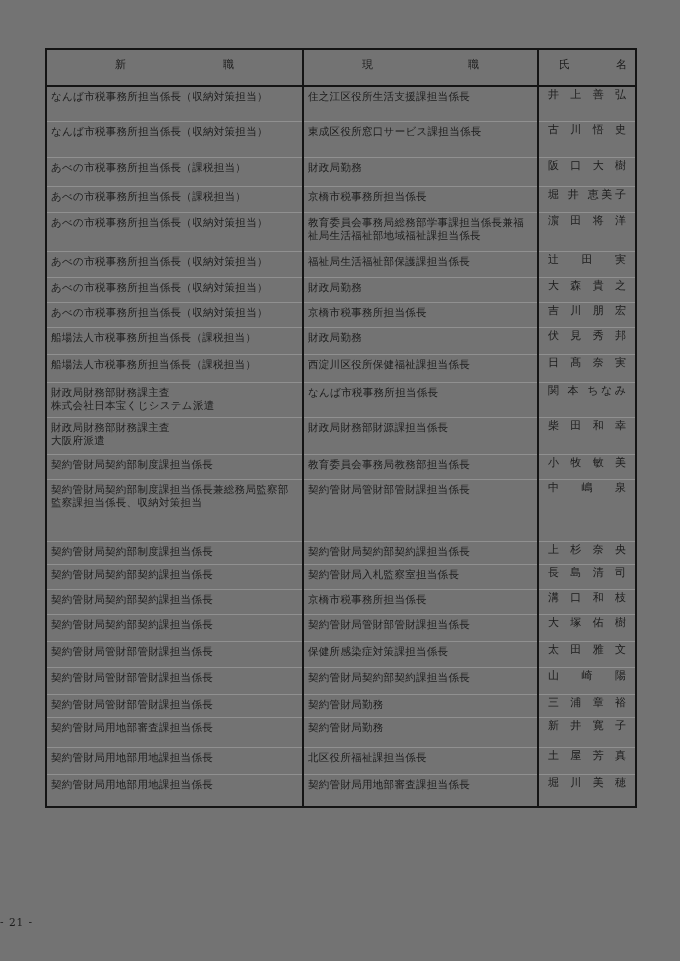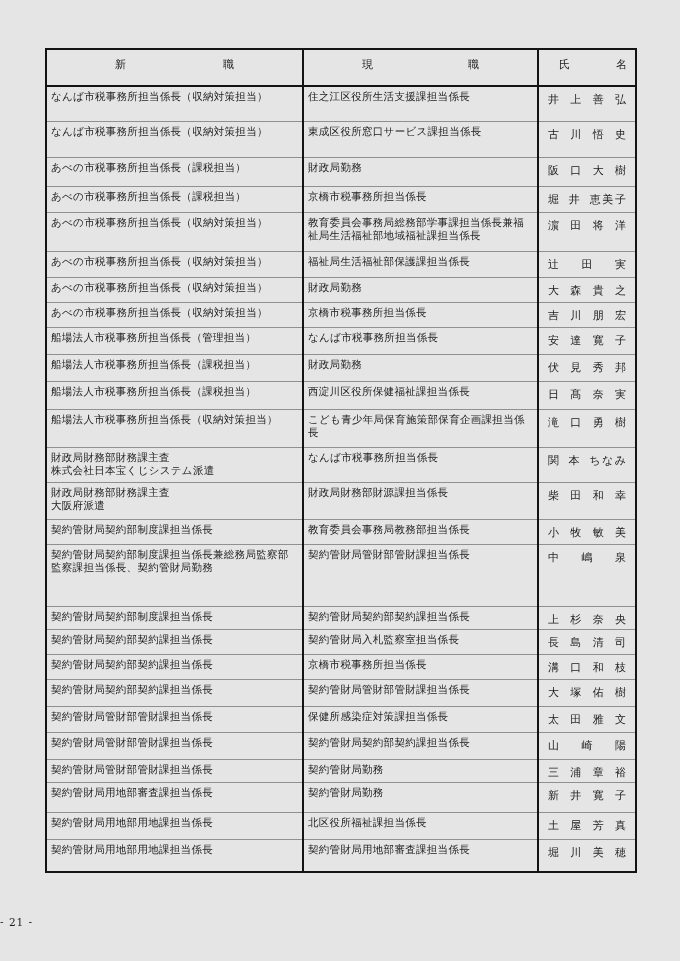--- a/index.html
+++ b/index.html
@@ -1,20 +1,20 @@
 <!DOCTYPE html>
 <html><head>
 <meta charset="utf-8">
 <style>
   html,body{margin:0;padding:0;}
   body{
     width:680px;height:961px;background:#ffffff;position:relative;
     font-family:"DejaVu Serif","Liberation Serif",serif;color:#1c1c1c;
   }
-  .sheet{position:absolute;inset:0;background:#e5e5e5;}
+  .sheet{position:absolute;inset:0;background:#737373;}
   table.roster{
     position:absolute;left:45px;top:48px;width:590px;
     border-collapse:collapse;table-layout:fixed;
     border:2px solid #141414;
   }
   col.c-new{width:257px;}
   col.c-cur{width:235px;}
   col.c-name{width:98px;}
   th,td{
     vertical-align:top;overflow:hidden;
@@ -30,24 +30,23 @@
   th.h-cur{padding-left:58px;padding-right:58px;margin-top:25px;}
   th.h-name{padding-left:20px;padding-right:8px;}
   tbody td{
     border-top:1px solid #909090;
     font-size:10.5px;line-height:13px;letter-spacing:0.3px;
     padding:3px 4px 0 4px;
     white-space:pre-wrap;
   }
   td.name{
     font-size:11px;letter-spacing:0;
-    padding:7px 9px 0 9px;
+    padding:1px 9px 0 9px;
     text-align:justify;text-align-last:justify;
     white-space:normal;
-    font-family:Liberation Mono, monospace;
   }
   .pageno{
     position:absolute;left:0;right:0;top:916px;
     font-size:10.5px;letter-spacing:1px;
   }
 </style>
 </head>
 <body>
 
 <div class="sheet">
@@ -100,58 +99,48 @@
           <td>あべの市税事務所担当係長（収納対策担当）</td>
           <td>財政局勤務</td>
           <td class="name">大 森 貴 之</td>
         </tr>
       <tr style="height:25px">
           <td>あべの市税事務所担当係長（収納対策担当）</td>
           <td>京橋市税事務所担当係長</td>
           <td class="name">吉 川 朋 宏</td>
         </tr>
       <tr style="height:27px">
-          <td>船場法人市税事務所担当係長（管理担当）</td>
-          <td>なんば市税事務所担当係長</td>
-          <td class="name">安 達 寛 子</td>
-        </tr>
-      <tr style="height:27px">
           <td>船場法人市税事務所担当係長（課税担当）</td>
           <td>財政局勤務</td>
           <td class="name">伏 見 秀 邦</td>
         </tr>
       <tr style="height:28px">
           <td>船場法人市税事務所担当係長（課税担当）</td>
           <td>西淀川区役所保健福祉課担当係長</td>
           <td class="name">日 髙 奈 実</td>
-        </tr>
-      <tr style="height:38px">
-          <td>船場法人市税事務所担当係長（収納対策担当）</td>
-          <td>こども青少年局保育施策部保育企画課担当係長</td>
-          <td class="name">滝 口 勇 樹</td>
         </tr>
       <tr style="height:35px">
           <td>財政局財務部財務課主査
 株式会社日本宝くじシステム派遣</td>
           <td>なんば市税事務所担当係長</td>
           <td class="name">関 本 ちなみ</td>
         </tr>
       <tr style="height:37px">
           <td>財政局財務部財務課主査
 大阪府派遣</td>
           <td>財政局財務部財源課担当係長</td>
           <td class="name">柴 田 和 幸</td>
         </tr>
       <tr style="height:25px">
           <td>契約管財局契約部制度課担当係長</td>
           <td>教育委員会事務局教務部担当係長</td>
           <td class="name">小 牧 敏 美</td>
         </tr>
       <tr style="height:62px">
-          <td>契約管財局契約部制度課担当係長兼総務局監察部監察課担当係長、契約管財局勤務</td>
+          <td>契約管財局契約部制度課担当係長兼総務局監察部監察課担当係長、収納対策担当</td>
           <td>契約管財局管財部管財課担当係長</td>
           <td class="name">中 嶋 泉</td>
         </tr>
       <tr style="height:23px">
           <td>契約管財局契約部制度課担当係長</td>
           <td>契約管財局契約部契約課担当係長</td>
           <td class="name">上 杉 奈 央</td>
         </tr>
       <tr style="height:25px">
           <td>契約管財局契約部契約課担当係長</td>

